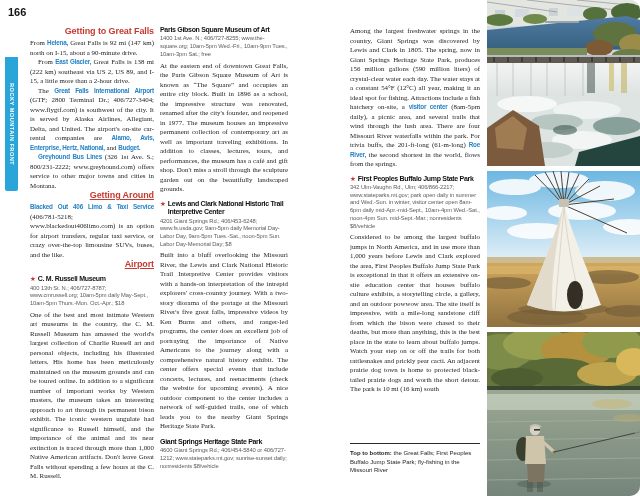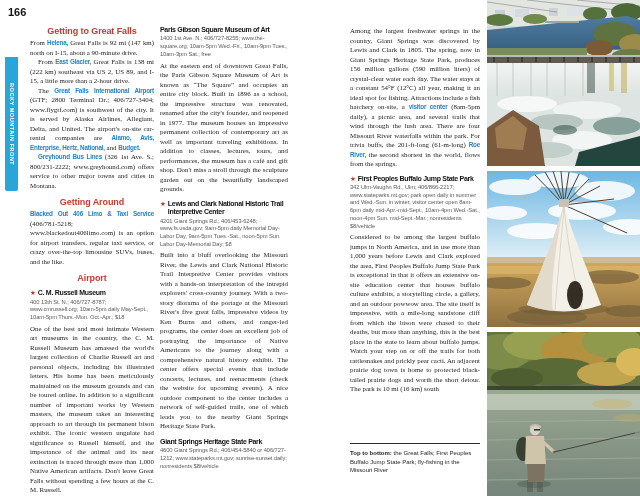--- a/index.html
+++ b/index.html
@@ -1,31 +1,31 @@
 <!DOCTYPE html>
 <html style="--red: #c53a30; --blue: #2582c5; --tab: #2aa5da;"><head>
 <meta charset="utf-8">
 <style>
   html,body{margin:0;padding:0;background:#ffffff;}
   .sheet{position:relative;width:640px;height:496px;background:#ffffff;overflow:hidden;
-         font-family:"Liberation Serif",serif;color:#1d1d1d;}
+         font-family:"Liberation Serif",serif;color:#1d1d1d;border-radius:10px;}
   #pagenum{position:absolute;left:8px;top:6px;font:bold 11px "Liberation Sans",sans-serif;color:#141414;}
   #tab{position:absolute;left:5px;top:57px;width:13px;height:134px;background:var(--tab,#2aa5da);
        display:flex;align-items:center;justify-content:center;border-radius:0 0 2px 2px;}
   #tab span{writing-mode:vertical-rl;font:bold 5.6px "Liberation Sans",sans-serif;color:#ffffff;
        letter-spacing:0.5px;white-space:nowrap;}
   .col{position:absolute;top:26px;font-size:6.9px;line-height:9.5px;text-align:justify;overflow:hidden;}
   #col1{left:30px;width:124px;height:466px;}
   #col2{left:160px;width:128px;height:466px;}
   #col3{left:350px;width:130px;height:414px;}
   .col p{margin:0;}
   .col p.ind{text-indent:8px;}
   .rhead{font:bold 9px "Liberation Sans",sans-serif;color:var(--red,#c53a30);margin:0 0 2px;
-         text-align:center;letter-spacing:-0.1px;}
-  .mt{margin-top:7px;}
+         text-align:right;letter-spacing:-0.1px;}
+  .mt{text-decoration:underline;}
   .bhead{font:bold 7px/1.2 "Liberation Sans",sans-serif;color:#121212;margin:0 0 1px;
          text-align:left;letter-spacing:-0.3px;}
   .mt2{margin-top:7px;}
   .sub{display:flex;gap:2px;margin:6px 0 1px;text-align:left;}
   .star{color:var(--red,#c53a30);font-size:6.5px;line-height:8.5px;flex:0 0 auto;}
   .subtext{font:bold 7px/8.5px "Liberation Sans",sans-serif;color:#121212;letter-spacing:-0.3px;}
   .det{font:5.8px/7.7px "Liberation Sans",sans-serif;color:#5d5d5d;text-align:left;margin:0 0 2px;
        letter-spacing:-0.1px;}
   .kw{font-family:"Liberation Sans",sans-serif;font-weight:bold;color:var(--blue,#2582c5);
       font-size:6.3px;letter-spacing:-0.2px;}

